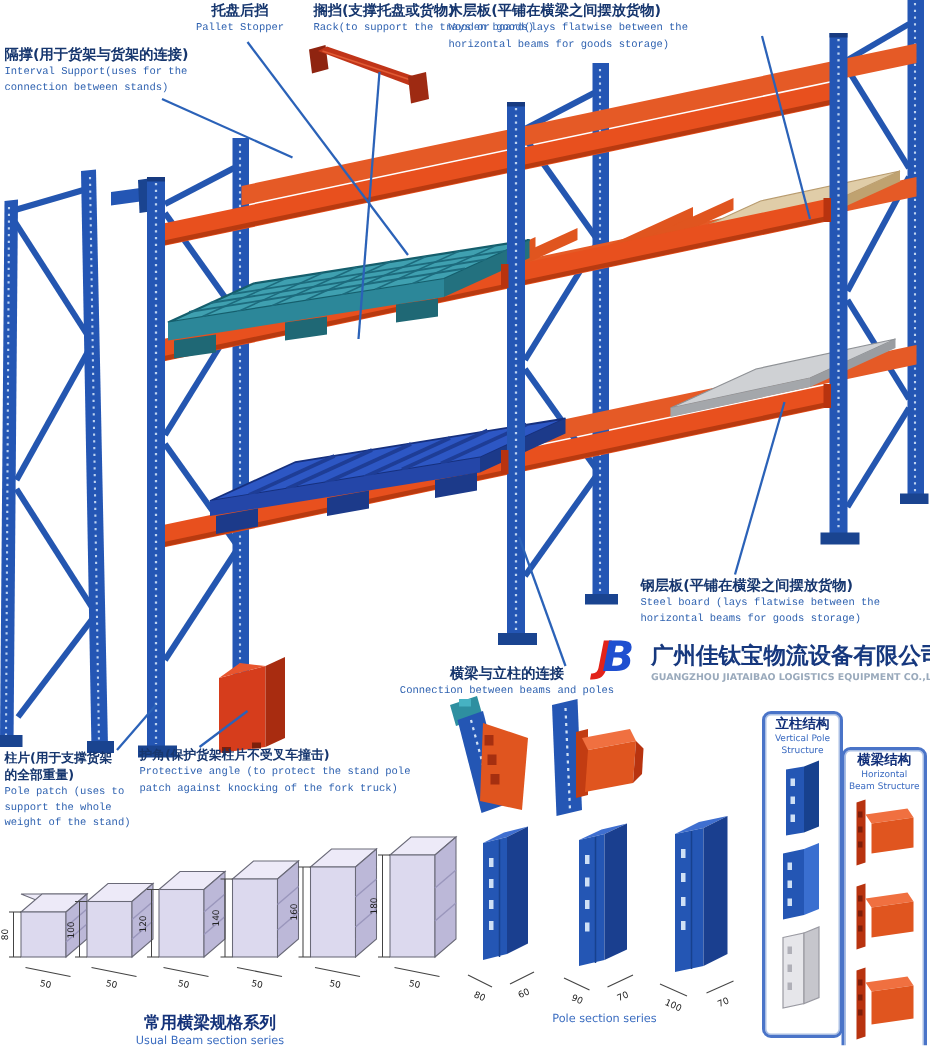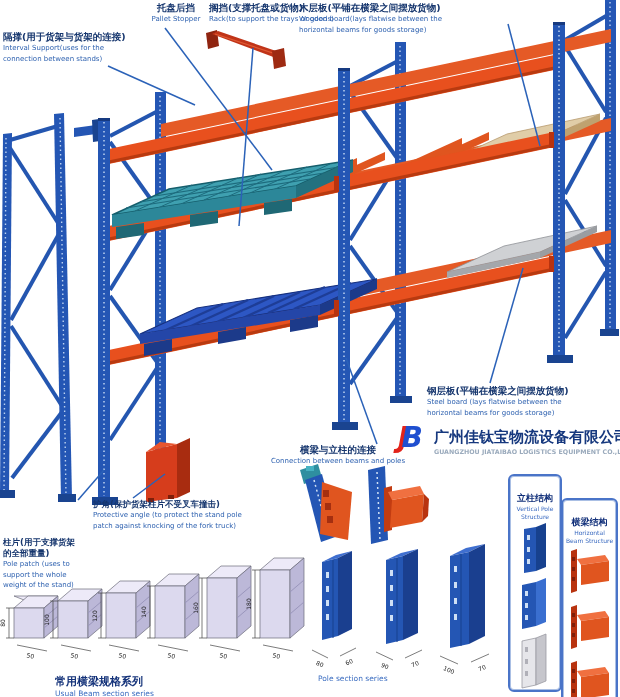--- a/index.html
+++ b/index.html
@@ -3,32 +3,32 @@
 <meta charset="utf-8">
 <style>
   html,body{margin:0;padding:0;background:#fff;}
   .stage{position:relative;width:620px;height:697px;background:#fff;overflow:hidden;
          font-family:"DejaVu Sans","Liberation Sans",sans-serif;}
   svg{display:block;}
   .art{position:absolute;left:0;top:0;}
   .lbl{position:absolute;}
   .lbl .zh{display:block;font-weight:bold;font-size:9.5px;color:#16366e;white-space:nowrap;line-height:1.3;}
   .lbl .zh.sm{font-size:8.5px;}
-  .lbl .en{display:block;font-size:7px;color:#2f62b0;white-space:nowrap;line-height:1.5;}
+  .lbl .en{display:block;font-size:7px;color:#2f62b0;white-space:nowrap;line-height:1.5;font-family:Liberation Mono, monospace;}
   .center{text-align:center;}
   .panel{position:absolute;border:2px solid #4a74c8;border-radius:6px;background:#fff;box-shadow:inset 0 0 0 1px #aabfe4;}
-  .panel .ph-zh{display:block;font-weight:bold;font-size:9px;color:#12307a;text-align:center;margin-top:16px;white-space:nowrap;}
+  .panel .ph-zh{display:block;font-weight:bold;font-size:9px;color:#12307a;text-align:center;margin-top:0;white-space:nowrap;}
   .panel .ph-en{display:block;font-size:6px;color:#3a6ac0;text-align:center;line-height:1.35;white-space:nowrap;}
   .logo-mark{position:absolute;left:398px;top:424px;font-style:italic;font-weight:bold;font-size:28px;line-height:1;}
   .logo-mark .j{color:#e2231a;}
   .logo-mark .b{color:#1f4fd0;margin-left:-7px;}
   .logo-text{position:absolute;left:434px;top:428px;width:186px;}
   .logo-zh{display:block;font-weight:bold;font-size:15px;color:#16387e;white-space:nowrap;letter-spacing:0px;}
   .logo-en{display:block;font-weight:bold;font-size:6.3px;color:#9aaabc;white-space:nowrap;margin-top:1px;}
-  .btitle{position:absolute;width:170px;text-align:left;}
+  .btitle{position:absolute;width:170px;text-align:center;}
   .btitle .t-zh{display:block;font-weight:bold;font-size:11px;color:#15337a;white-space:nowrap;}
   .btitle .t-en{display:block;font-size:7.5px;color:#3a6cc0;white-space:nowrap;}
 </style>
 </head>
 <body>
 
 <div class="stage">
 
 <svg class="art" width="620" height="697" viewBox="0 0 620 697">
 
@@ -347,21 +347,21 @@
     <line x1="133" y1="498" x2="165" y2="474"></line>
   </g>
 </svg>
 
 <div class="lbl" style="left:3px;top:31px;">
   <span class="zh">隔撑(用于货架与货架的连接)</span>
   <span class="en">Interval Support(uses for the</span>
   <span class="en">connection between stands)</span>
 </div>
 
-<div class="lbl center" style="left:120px;top:2px;width:112px;">
+<div class="lbl center" style="left:104px;top:2px;width:112px;">
   <span class="zh">托盘后挡</span>
   <span class="en">Pallet Stopper</span>
 </div>
 
 <div class="lbl" style="left:209px;top:2px;">
   <span class="zh">搁挡(支撑托盘或货物)</span>
   <span class="en">Rack(to support the trays or goods)</span>
 </div>
 
 <div class="lbl" style="left:299px;top:2px;">
@@ -374,21 +374,21 @@
   <span class="zh">横梁与立柱的连接</span>
   <span class="en">Connection between beams and poles</span>
 </div>
 
 <div class="lbl" style="left:427px;top:385px;">
   <span class="zh">钢层板(平铺在横梁之间摆放货物)</span>
   <span class="en">Steel board (lays flatwise between the</span>
   <span class="en">horizontal beams for goods storage)</span>
 </div>
 
-<div class="lbl" style="left:3px;top:501px;margin-top:36px;">
+<div class="lbl" style="left:3px;top:501px;">
   <span class="zh sm">柱片(用于支撑货架</span>
   <span class="zh sm">的全部重量)</span>
   <span class="en">Pole patch (uses to</span>
   <span class="en">support the whole</span>
   <span class="en">weight of the stand)</span>
 </div>
 
 <div class="lbl" style="left:93px;top:499px;">
   <span class="zh sm">护角(保护货架柱片不受叉车撞击)</span>
   <span class="en">Protective angle (to protect the stand pole</span>

